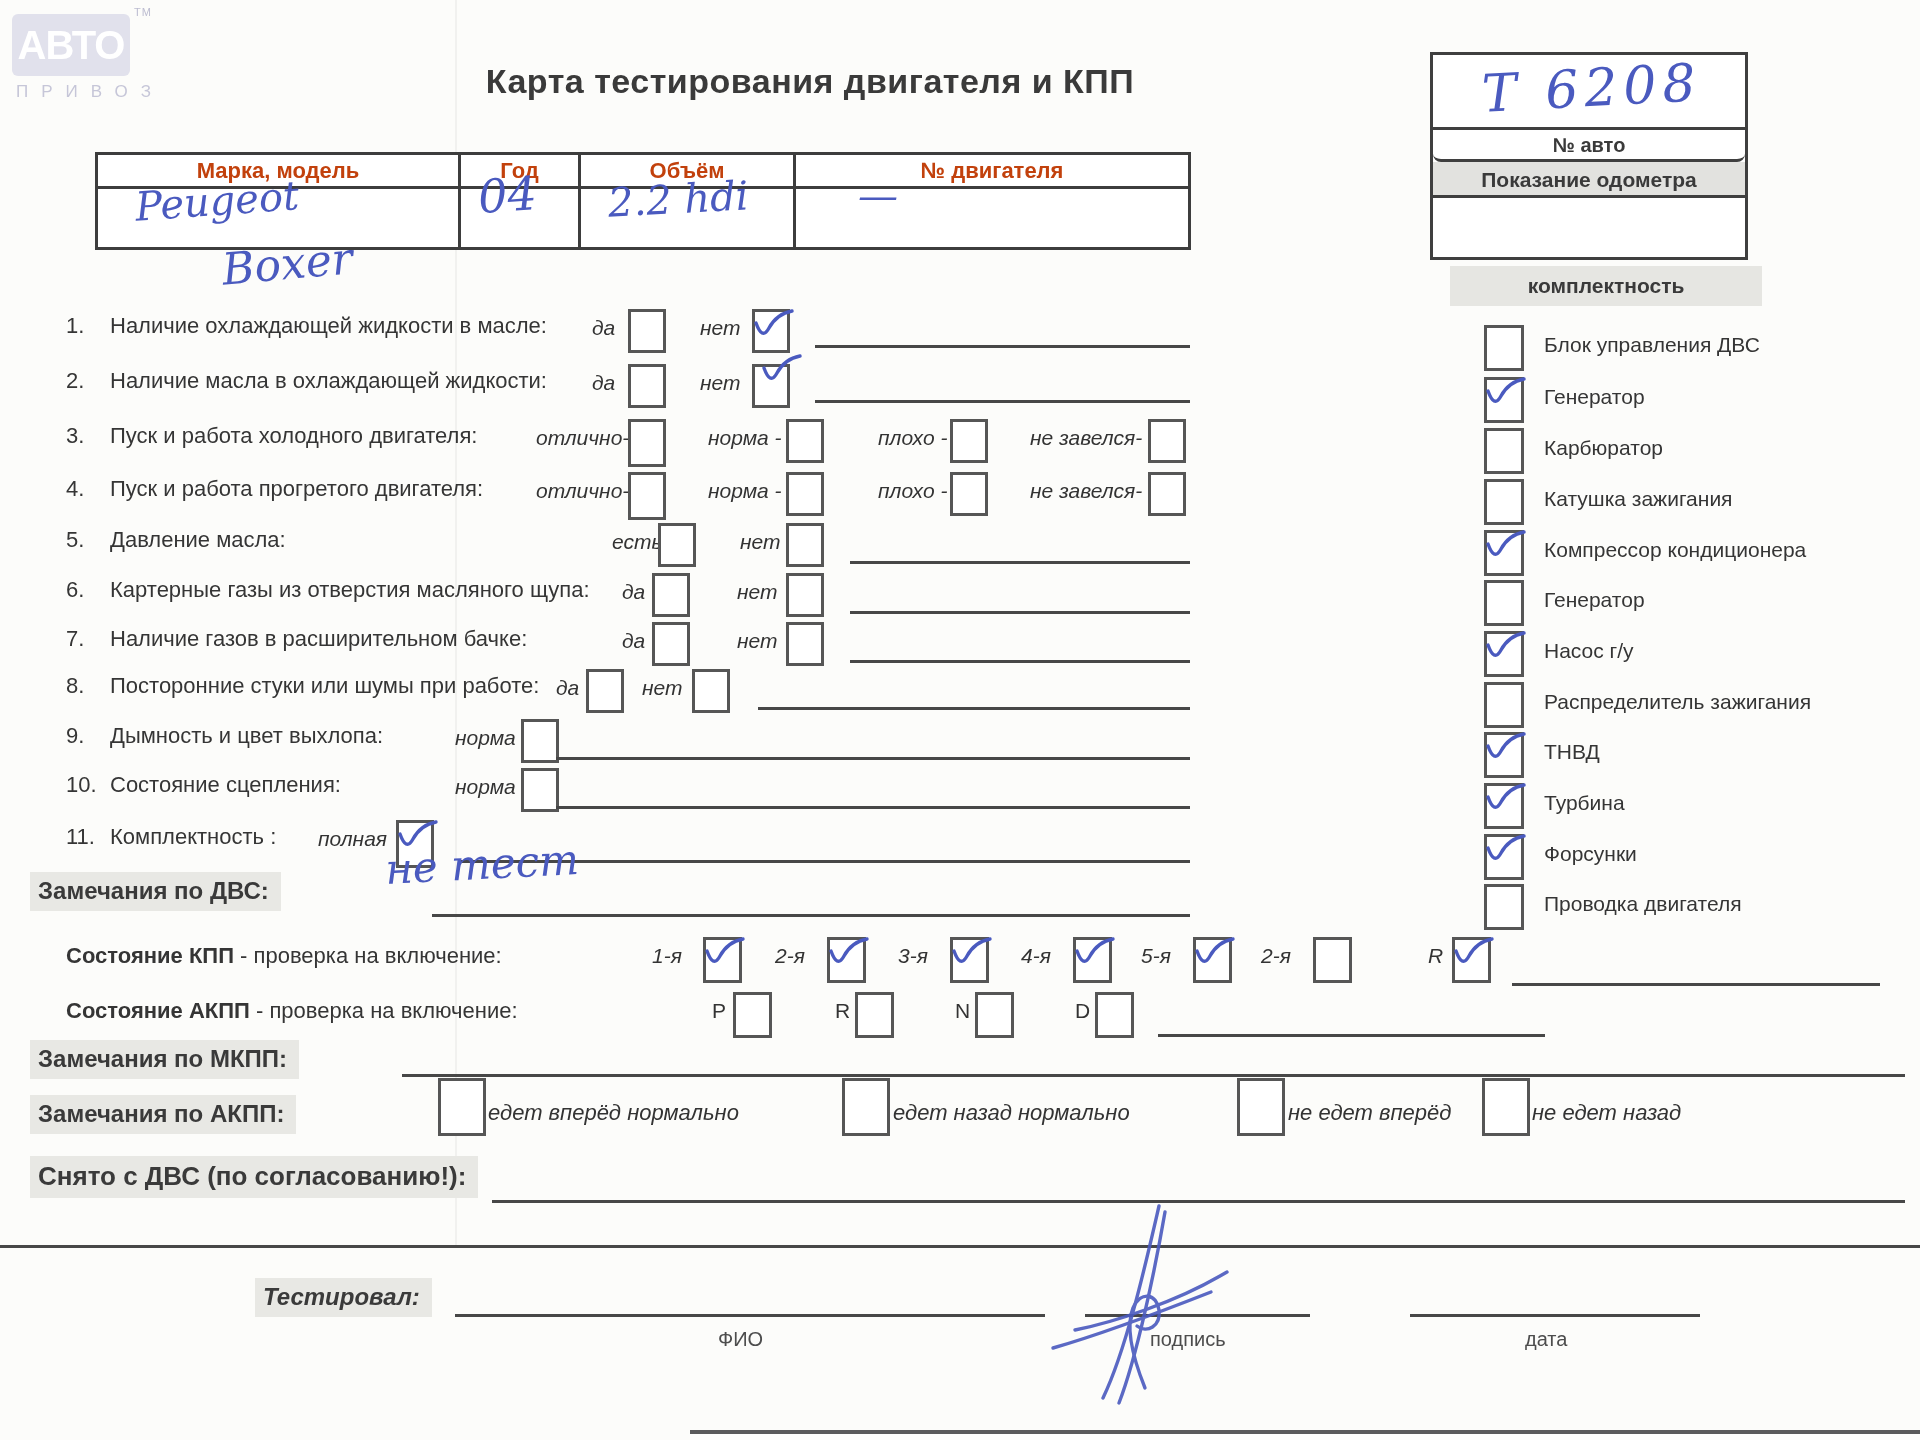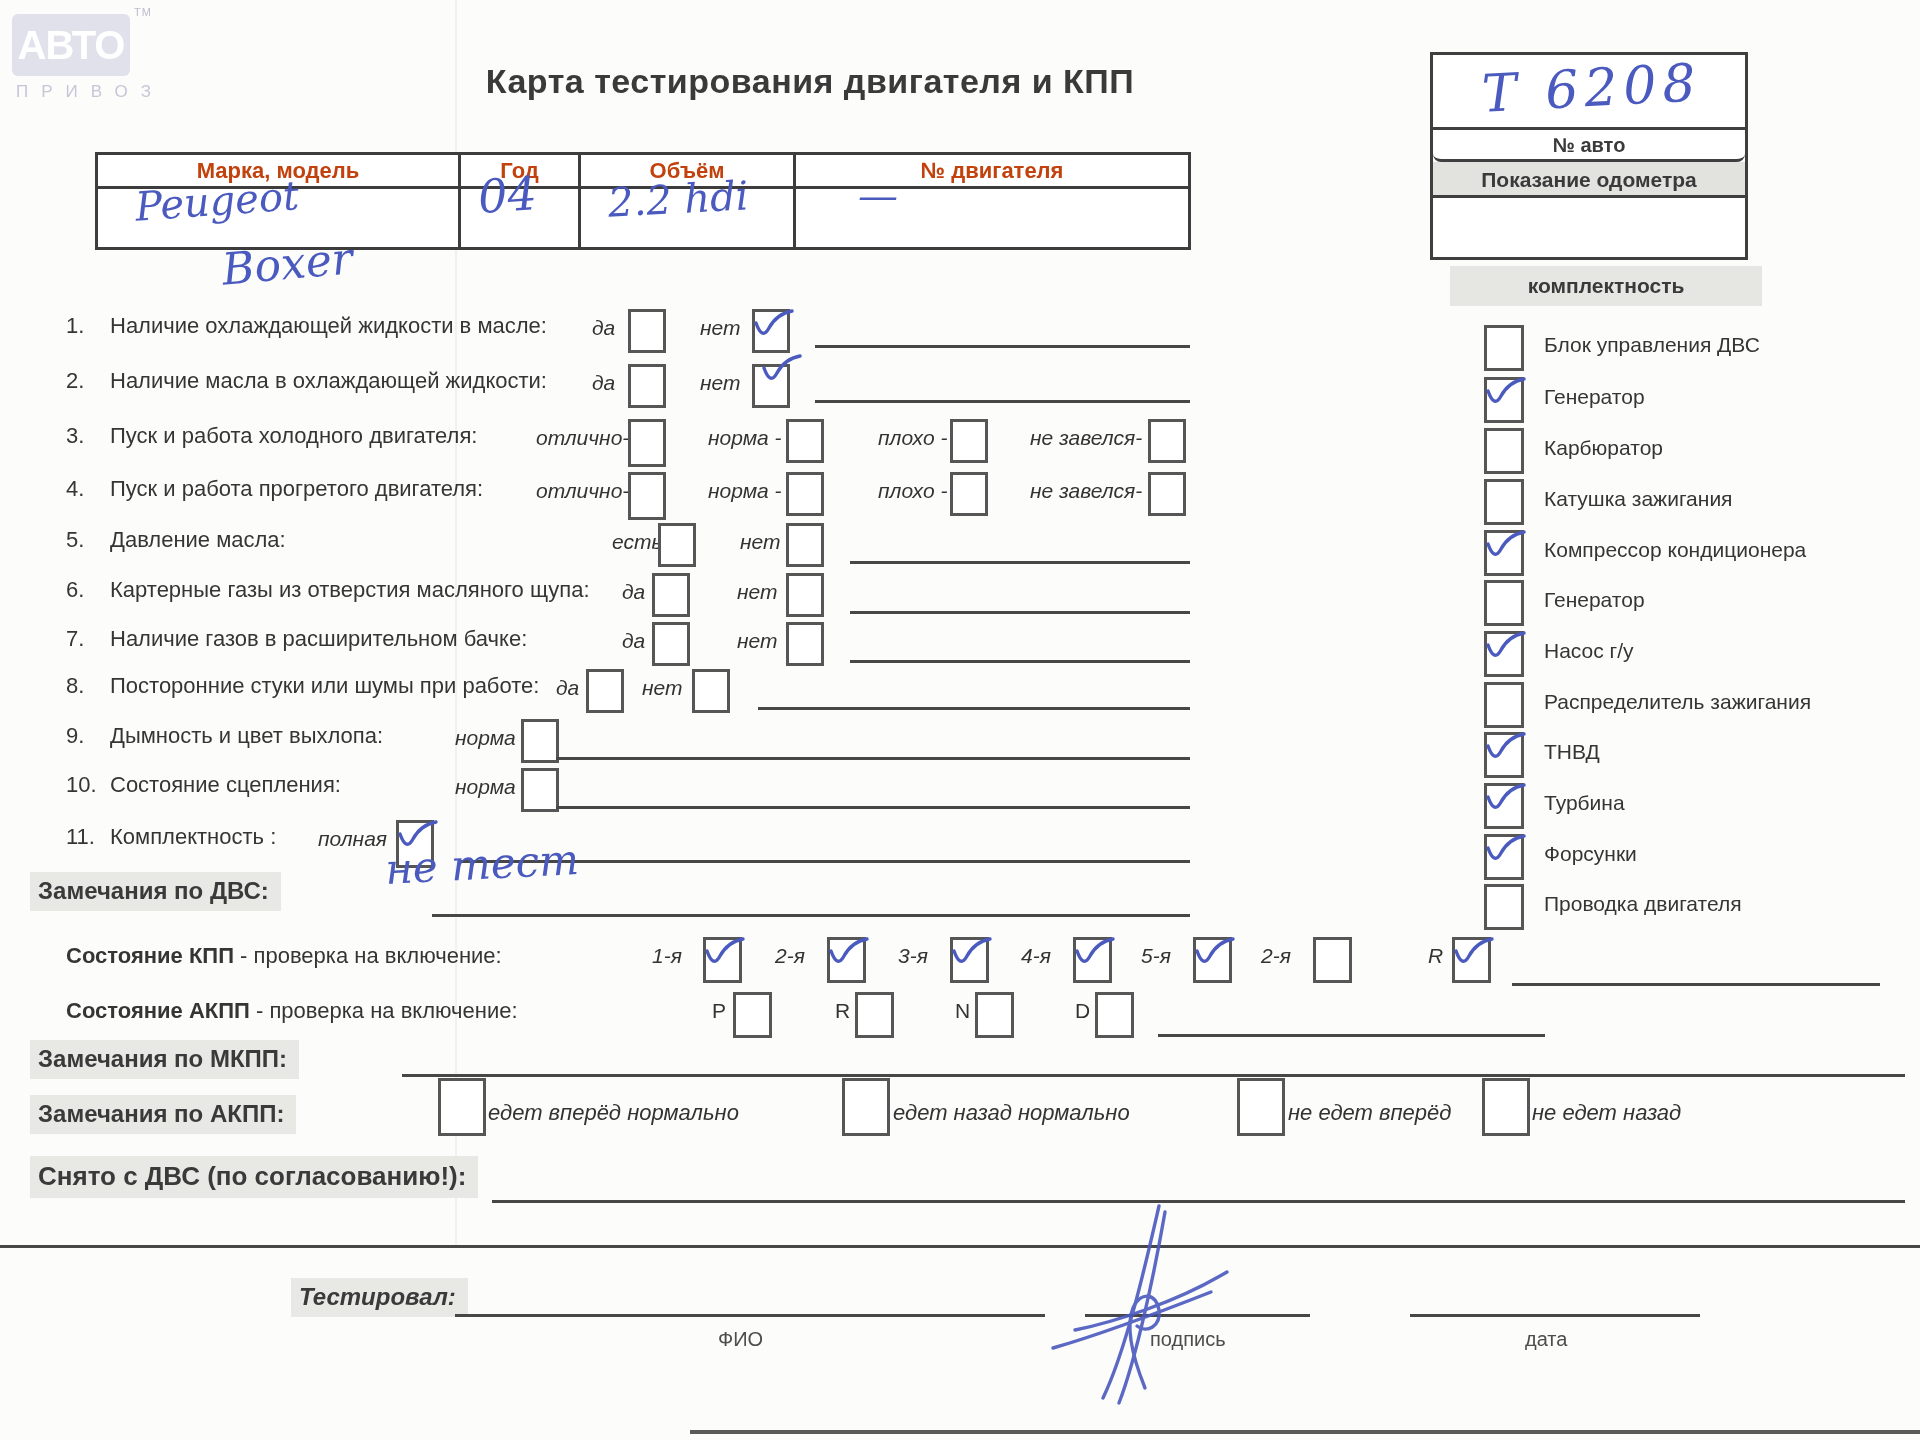--- a/index.html
+++ b/index.html
@@ -366,21 +366,21 @@
   <span class="cb3" style="left:1237px;top:1078px"></span>
   <span class="opt abs" style="left:1288px;top:1100px;font-size:22px">не едет вперёд</span>
   <span class="cb3" style="left:1482px;top:1078px"></span>
   <span class="opt abs" style="left:1532px;top:1100px;font-size:22px">не едет назад</span>
 
   <div class="shade" style="left:30px;top:1156px;font-size:26px;">Снято с ДВС (по согласованию!):</div>
   <span class="wline" style="left:492px;top:1200px;width:1413px"></span>
 
   <span class="wline" style="left:0;top:1245px;width:1920px"></span>
 
-  <div class="shade" style="left:255px;top:1278px;font-size:24px;font-style:italic;margin-left:36px;">Тестировал:</div>
+  <div class="shade" style="left:255px;top:1278px;font-size:24px;font-style:italic;">Тестировал:</div>
   <span class="wline" style="left:455px;top:1314px;width:590px"></span>
   <span class="wline" style="left:1085px;top:1314px;width:225px"></span>
   <span class="wline" style="left:1410px;top:1314px;width:290px"></span>
   <span class="sublabel" style="left:718px;top:1328px">ФИО</span>
   <span class="sublabel" style="left:1150px;top:1328px">подпись</span>
   <span class="sublabel" style="left:1525px;top:1328px">дата</span>
 
   <svg class="abs" style="left:1015px;top:1198px" width="270" height="210" viewBox="0 0 270 210">
     <g fill="none" stroke="#4a5abf" stroke-width="3.4" stroke-linecap="round" opacity="0.9">
       <path d="M88 200 C 112 150, 132 60, 144 8"></path>

